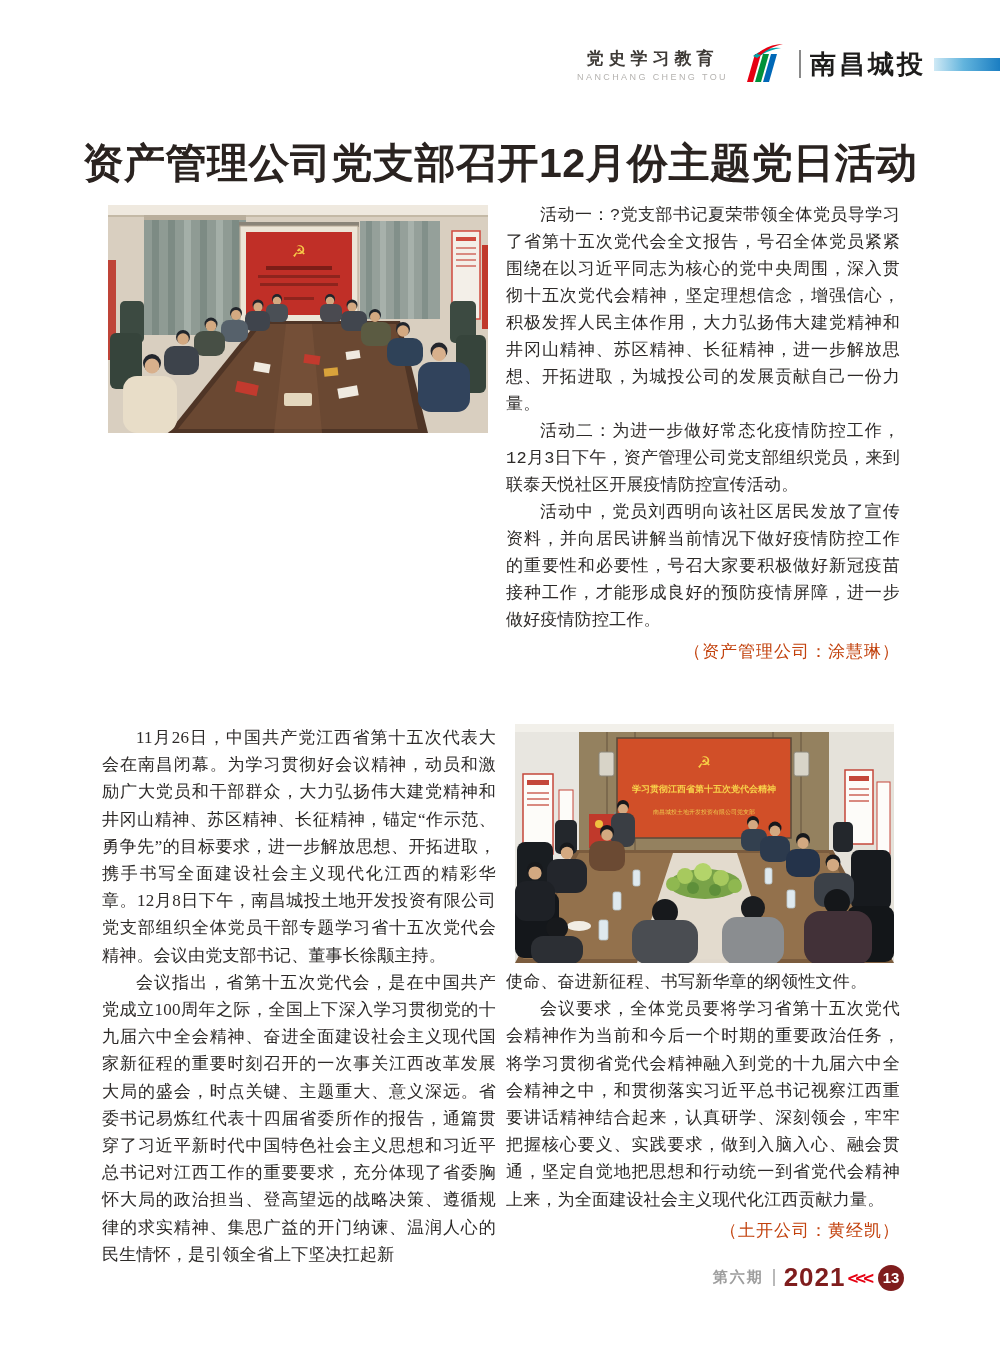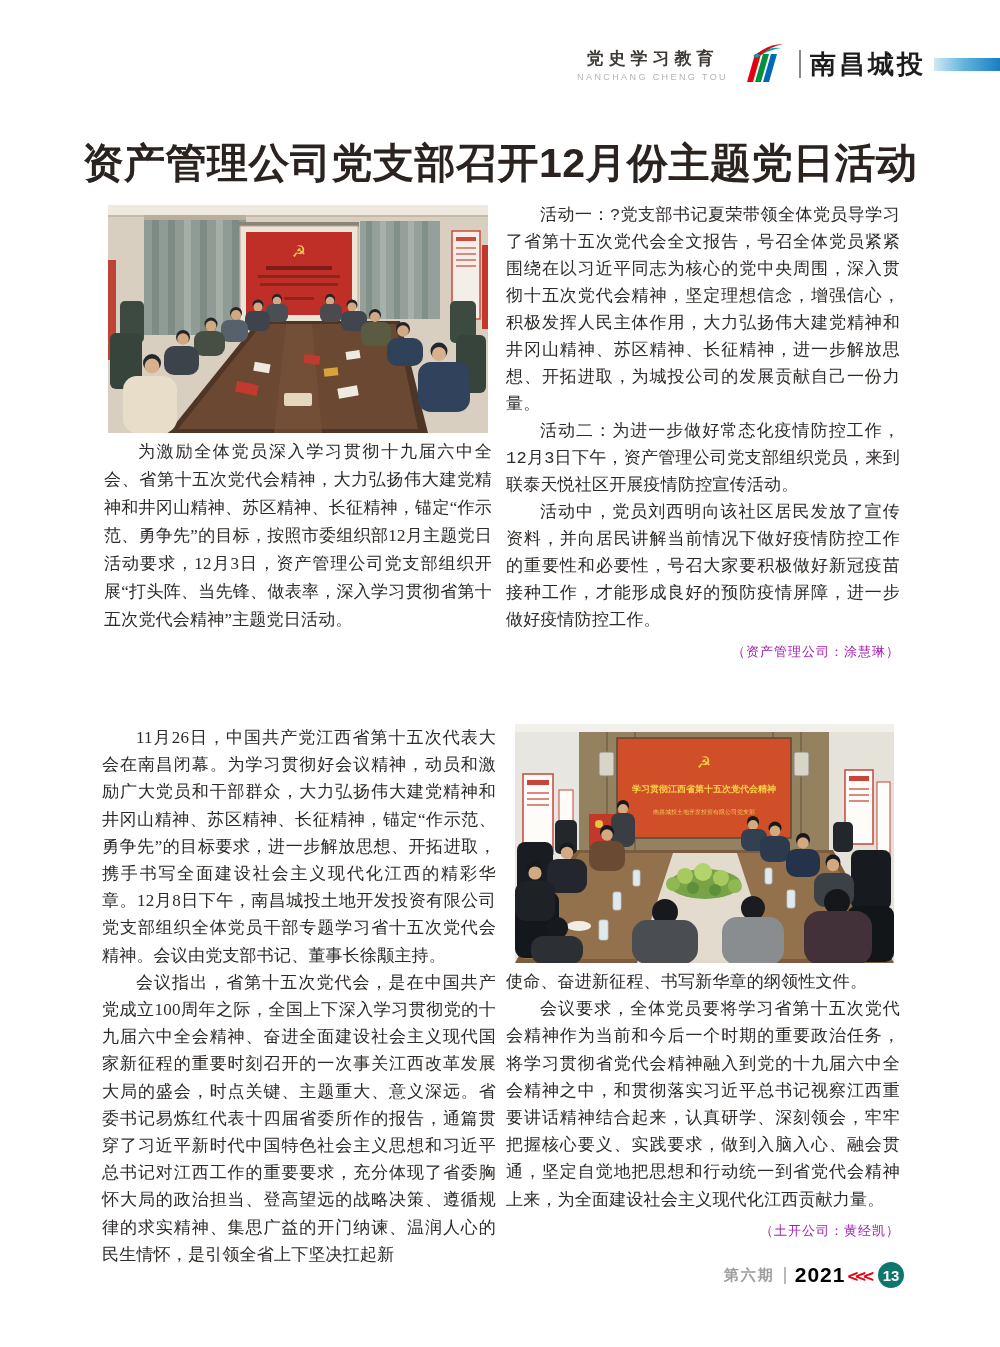--- a/index.html
+++ b/index.html
@@ -26,41 +26,41 @@
   }
   #title1 { top:136px; }
   #title2 { top:662px; }
   
   .col { position:absolute; }
   .pg {
     font-size:17px; line-height:28px; color:#2d2a28;
     text-align:justify; text-indent:2em; letter-spacing:0.2px;
   }
   .pg.cont { text-indent:0; }
-  .byline { font-size:13px; line-height:28px; color:#a21caf; text-align:right; margin-top:4px; letter-spacing:1px; }
+  .byline { font-size:17px; line-height:28px; color:#c2410c; text-align:right; margin-top:4px; letter-spacing:1px; }
   #a1-left  { left:104px; top:438px; width:388px; }
   #a1-right { left:506px; top:202px; width:394px; }
   #a1-right .pg { line-height:27px;font-family:Liberation Mono, monospace; }
   #a2-left  { left:102px; top:724px; width:394px; }
   #a2-left .pg { line-height:27.2px; }
   #a2-right { left:506px; top:968px; width:394px; }
   #a2-right .pg { line-height:27.2px; }
   
   .photo { position:absolute; overflow:hidden; }
   #photo1 { left:108px; top:205px; width:380px; height:228px; }
   #photo2 { left:515px; top:724px; width:379px; height:239px; }
   .photo svg { display:block; width:100%; height:100%; }
   
   .ftr { position:absolute; top:1262px; right:96px; display:flex; align-items:center; font-family:"Liberation Sans","DejaVu Sans",sans-serif; }
   .ftr-issue { font-size:15px; font-weight:bold; color:#9d9d9d; letter-spacing:2px; }
   .ftr-div { width:2px; height:17px; background:#b9b9b9; margin:0 9px; }
-  .ftr-year { font-size:21px; font-weight:bold; color:#000000; letter-spacing:1px;text-align:right; }
+  .ftr-year { font-size:26px; font-weight:bold; color:#7f1d1d; letter-spacing:1px;text-align:right; }
   .ftr-chev { color:#e60012; font-weight:900; font-size:18px; letter-spacing:-3px; margin:0 4px 0 2px; font-family:"DejaVu Sans Mono",monospace; }
   .ftr-page {
-    width:26px; height:26px; border-radius:50%; background:#0f766e;
+    width:26px; height:26px; border-radius:50%; background:#7f1d1d;
     color:#fff; font-size:15px; font-weight:bold;
     display:flex; align-items:center; justify-content:center; margin-left:3px;
   }
 </style>
 </head>
 <body>
 
 <div class="page">
 
   <div class="hdr">
@@ -170,23 +170,20 @@
       <rect x="196" y="150" width="16" height="9" fill="#c23a2e" transform="rotate(8 204 154)"></rect>
       <rect x="216" y="163" width="14" height="8" fill="#d9a33b" transform="rotate(-6 223 167)"></rect>
       <rect x="146" y="158" width="16" height="9" fill="#efeae0" transform="rotate(10 154 162)"></rect>
       <rect x="238" y="146" width="14" height="8" fill="#efeae0" transform="rotate(-8 245 150)"></rect>
       <rect x="176" y="188" width="28" height="13" rx="2" fill="#e4d7bd"></rect>
       <rect x="128" y="178" width="22" height="11" fill="#c23a2e" transform="rotate(12 139 183)"></rect>
       <rect x="230" y="182" width="20" height="10" fill="#efeae0" transform="rotate(-10 240 187)"></rect>
     </svg>
   </div>
 
-  <div id="a1-left" class="col">
-    <p class="pg">为激励全体党员深入学习贯彻十九届六中全会、省第十五次党代会精神，大力弘扬伟大建党精神和井冈山精神、苏区精神、长征精神，锚定“作示范、勇争先”的目标，按照市委组织部12月主题党日活动要求，12月3日，资产管理公司党支部组织开展“打头阵、当先锋、做表率，深入学习贯彻省第十五次党代会精神”主题党日活动。</p>
-  </div>
 
   <div id="a1-right" class="col">
     <p class="pg">活动一：?党支部书记夏荣带领全体党员导学习了省第十五次党代会全文报告，号召全体党员紧紧围绕在以习近平同志为核心的党中央周围，深入贯彻十五次党代会精神，坚定理想信念，增强信心，积极发挥人民主体作用，大力弘扬伟大建党精神和井冈山精神、苏区精神、长征精神，进一步解放思想、开拓进取，为城投公司的发展贡献自己一份力量。</p>
     <p class="pg">活动二：为进一步做好常态化疫情防控工作，12月3日下午，资产管理公司党支部组织党员，来到联泰天悦社区开展疫情防控宣传活动。</p>
     <p class="pg">活动中，党员刘西明向该社区居民发放了宣传资料，并向居民讲解当前情况下做好疫情防控工作的重要性和必要性，号召大家要积极做好新冠疫苗接种工作，才能形成良好的预防疫情屏障，进一步做好疫情防控工作。</p>
     <p class="byline">（资产管理公司：涂慧琳）</p>
   </div>
 
 
   <div id="a2-left" class="col">

